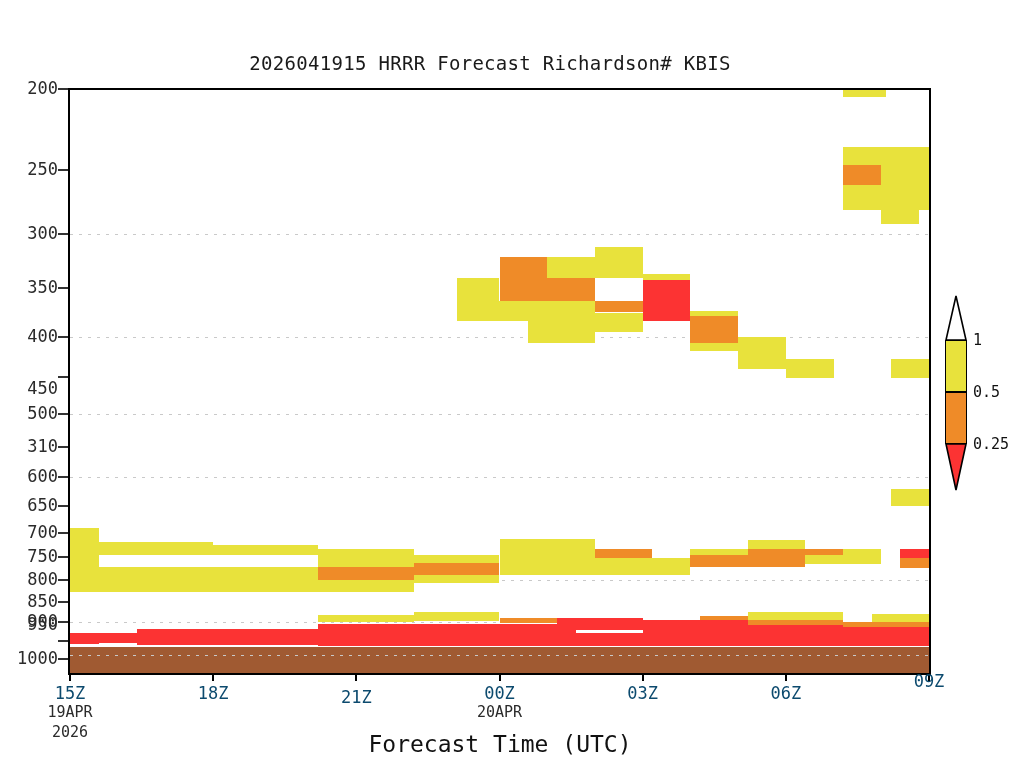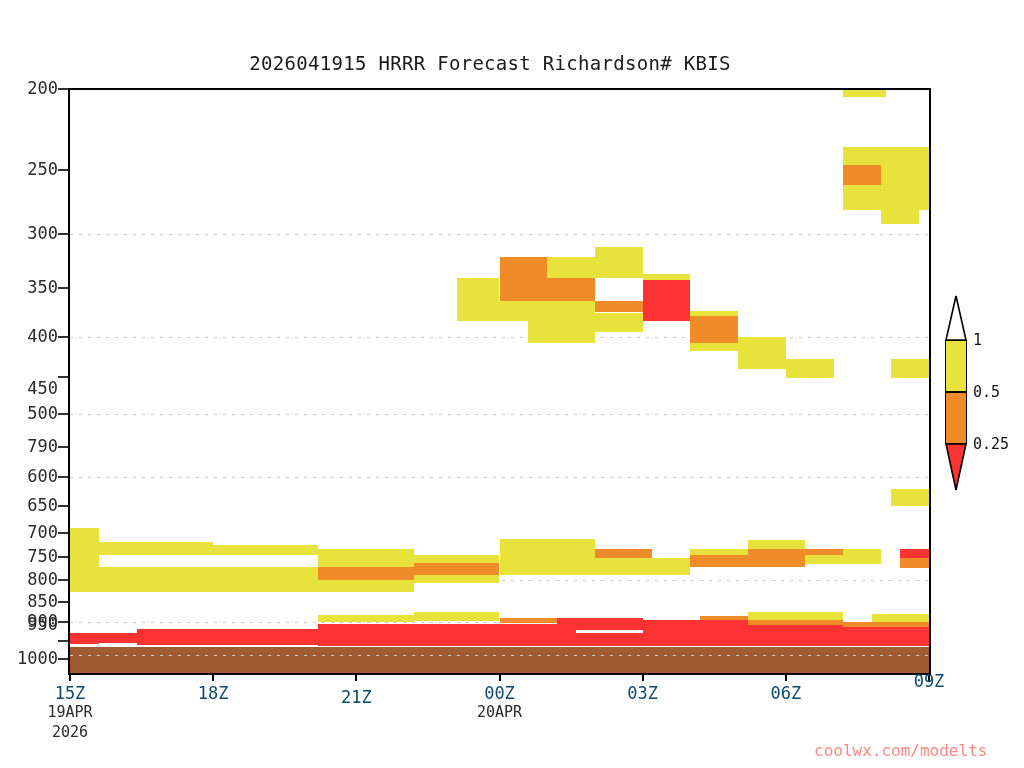--- a/index.html
+++ b/index.html
@@ -56,21 +56,21 @@
       <div class="ytick-label" style="left: 0px; top: 225px;">300</div>
       <div class="ytick-mark" style="top: 233px;"></div>
       <div class="ytick-label" style="left: 0px; top: 279px;">350</div>
       <div class="ytick-mark" style="top: 287px;"></div>
       <div class="ytick-label" style="left: 0px; top: 328px;">400</div>
       <div class="ytick-mark" style="top: 336px;"></div>
       <div class="ytick-label" style="left: 0px; top: 380px;">450</div>
       <div class="ytick-mark" style="top: 376px;"></div>
       <div class="ytick-label" style="left: 0px; top: 405px;">500</div>
       <div class="ytick-mark" style="top: 413px;"></div>
-      <div class="ytick-label" style="left: 0px; top: 438px;">790</div>
+      <div class="ytick-label" style="left: 0px; top: 438px;">310</div>
       <div class="ytick-mark" style="top: 446px;"></div>
       <div class="ytick-label" style="left: 0px; top: 468px;">600</div>
       <div class="ytick-mark" style="top: 476px;"></div>
       <div class="ytick-label" style="left: 0px; top: 497px;">650</div>
       <div class="ytick-mark" style="top: 505px;"></div>
       <div class="ytick-label" style="left: 0px; top: 524px;">700</div>
       <div class="ytick-mark" style="top: 532px;"></div>
       <div class="ytick-label" style="left: 0px; top: 548px;">750</div>
       <div class="ytick-mark" style="top: 556px;"></div>
       <div class="ytick-label" style="left: 0px; top: 571px;">800</div>
@@ -183,30 +183,30 @@
       <div class="xtick-label" style="left: 454.5px; top: 12px;">00Z</div>
       <div class="xtick-sub" style="left: 454.5px; top: 32px;">20APR</div>
       <div class="xtick-mark" style="left: 641.667px;"></div>
       <div class="xtick-label" style="left: 597.667px; top: 12px;">03Z</div>
       <div class="xtick-mark" style="left: 784.833px;"></div>
       <div class="xtick-label" style="left: 740.833px; top: 12px;">06Z</div>
       <div class="xtick-mark" style="left: 928px;"></div>
       <div class="xtick-label" style="left: 884px; top: 0;">09Z</div>
     </div>
 
+  <div id="xaxis-title">Forecast Time (UTC)</div>
 
   <div id="colorbar">
       <div style="position: absolute; left: 0px; top: 0px; width: 22px; height: 46px;"><svg width="22" height="46" viewBox="0 0 22 46">
           <polygon points="11,1 21,45 1,45" fill="#ffffff" stroke="#000" stroke-width="1.6"></polygon>
         </svg></div>
       <div class="cb-seg" style="top: 45px; height: 52px; background: rgb(232, 226, 60);"></div>
       <div class="cb-seg" style="top: 97px; height: 52px; background: rgb(239, 139, 40);"></div>
       <div style="position: absolute; left: 0px; top: 148px; width: 22px; height: 48px;"><svg width="22" height="48" viewBox="0 0 22 48">
           <polygon points="1,1 21,1 11,47" fill="#fc3333" stroke="#000" stroke-width="1.6"></polygon>
         </svg></div>
       <div class="cb-label" style="top: 38px;">1</div>
       <div class="cb-label" style="top: 90px;">0.5</div>
       <div class="cb-label" style="top: 142px;">0.25</div>
     </div>
 
-  <div id="watermark">coolwx.com/modelts</div>
 
 </div>
 
 </body></html>

